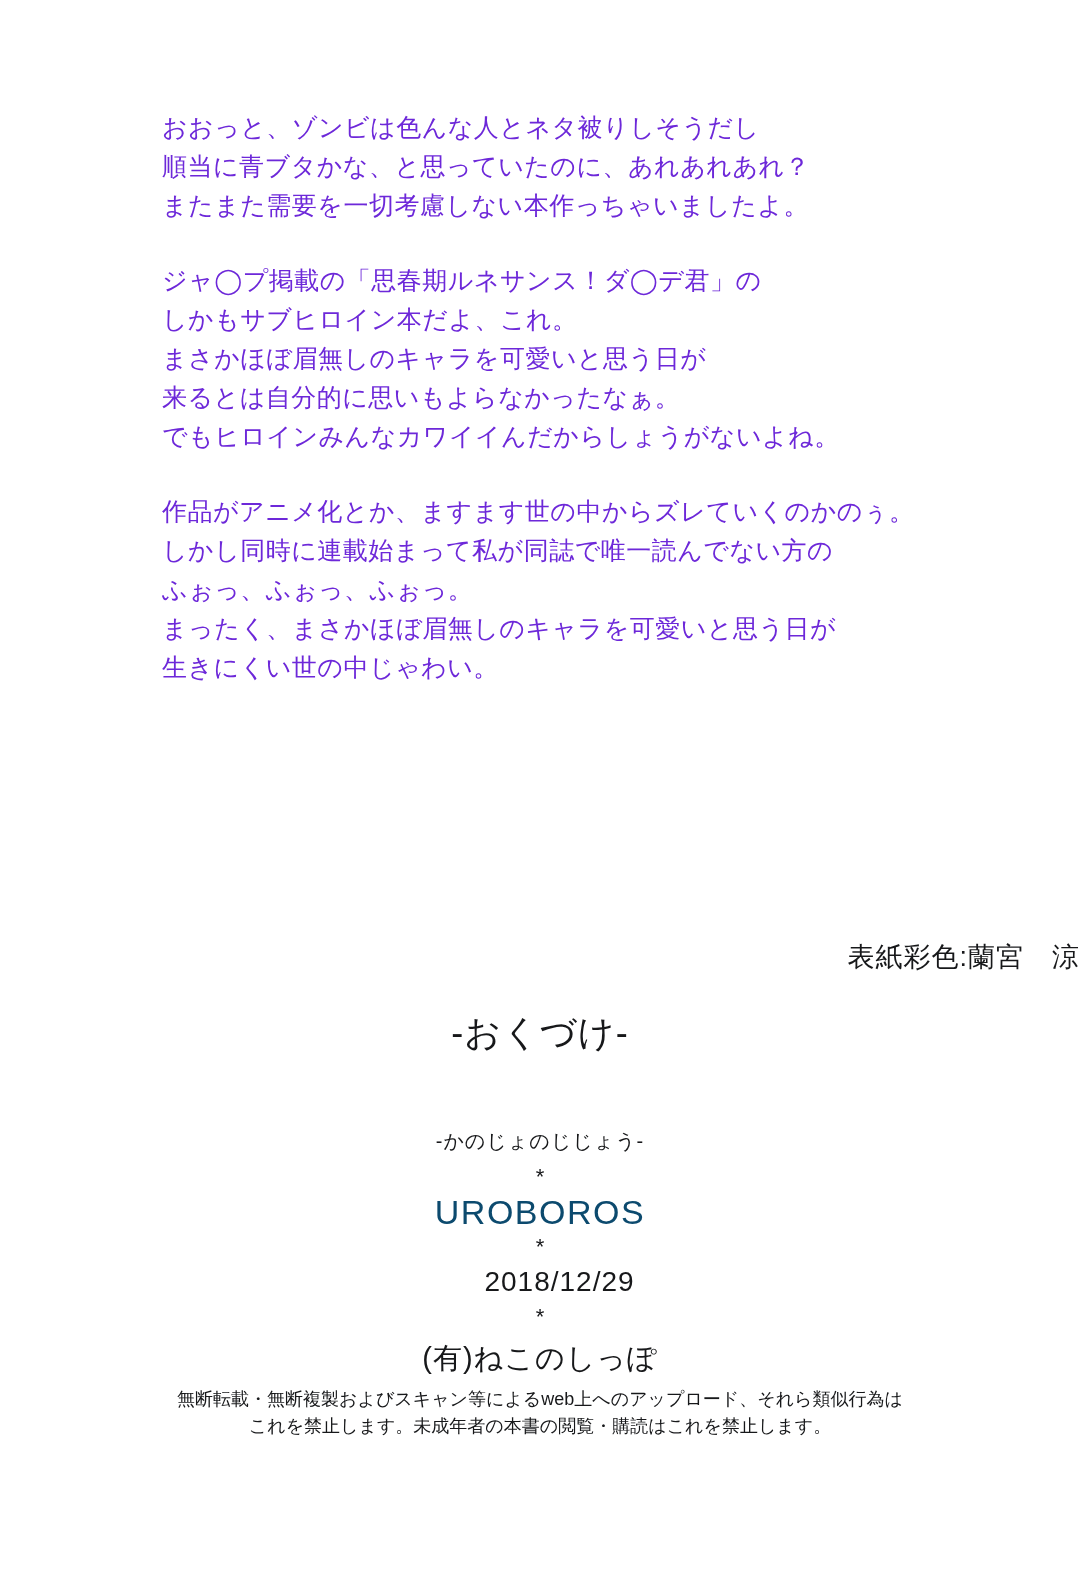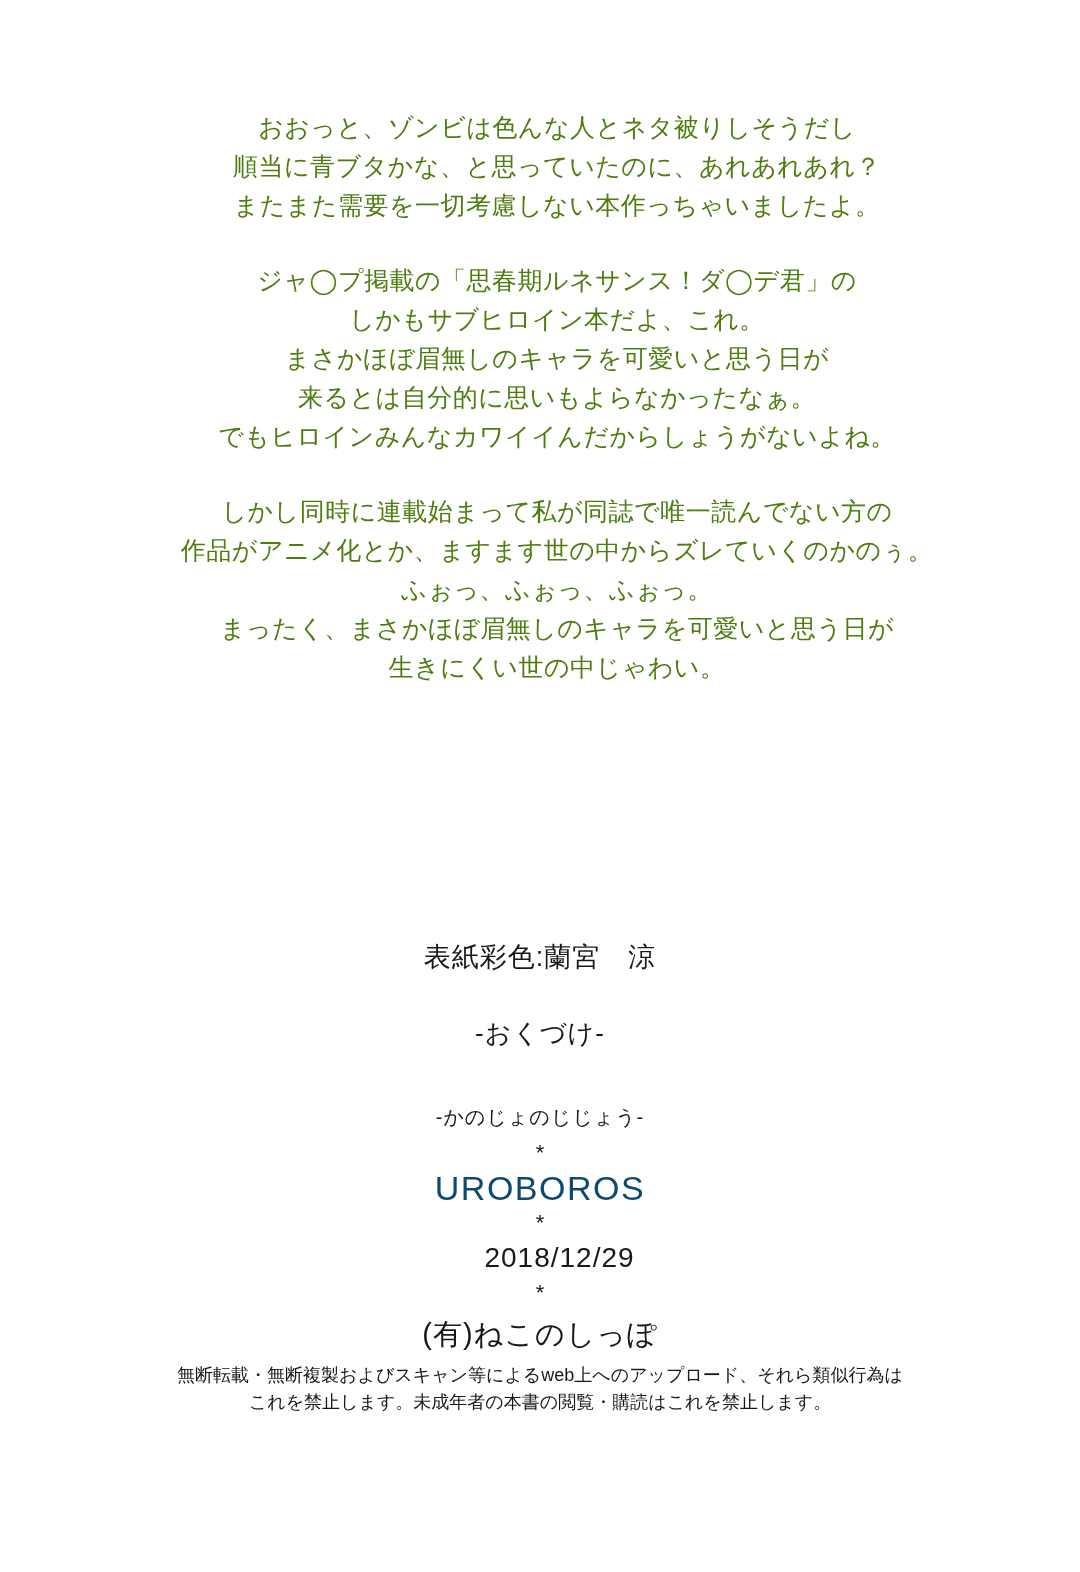--- a/index.html
+++ b/index.html
@@ -32,44 +32,44 @@
     margin: 0 0 36px 0;
   }
   .para:last-child {
     margin-bottom: 0;
   }
   .line {
     font-size: 25px;
     line-height: 39px;
     letter-spacing: 0.5px;
     white-space: pre;
-    color: #4d7c0f;
-    text-align: center;
+    color: #6d28d9;
   }
 
   
   .colophon {
     position: absolute;
     left: 0;
     top: 940px;
     width: 1080px;
     text-align: center;
   }
   .credit {
     font-size: 27px;
     line-height: 34px;
     letter-spacing: 1px;
     margin-bottom: 42px;
     color: #17181a;
+    text-align: right;
   }
   .okuzuke {
-    font-size: 26px;
+    font-size: 36px;
     line-height: 34px;
     letter-spacing: 1px;
-    margin-bottom: 48px;
+    margin-bottom: 72px;
     color: #17181a;
   }
   .title-main {
     font-size: 30px;
     line-height: 38px;
     letter-spacing: 1px;
     color: #17181a;
   }
   .title-sub {
     font-size: 20px;
@@ -132,22 +132,22 @@
 
     <div class="para">
       <div class="line">ジャ◯プ掲載の「思春期ルネサンス！ダ◯デ君」の</div>
       <div class="line">しかもサブヒロイン本だよ、これ。</div>
       <div class="line">まさかほぼ眉無しのキャラを可愛いと思う日が</div>
       <div class="line">来るとは自分的に思いもよらなかったなぁ。</div>
       <div class="line">でもヒロインみんなカワイイんだからしょうがないよね。</div>
     </div>
 
     <div class="para">
+      <div class="line">作品がアニメ化とか、ますます世の中からズレていくのかのぅ。</div>
       <div class="line">しかし同時に連載始まって私が同誌で唯一読んでない方の</div>
-      <div class="line">作品がアニメ化とか、ますます世の中からズレていくのかのぅ。</div>
       <div class="line">ふぉっ、ふぉっ、ふぉっ。</div>
       <div class="line">まったく、まさかほぼ眉無しのキャラを可愛いと思う日が</div>
       <div class="line">生きにくい世の中じゃわい。</div>
     </div>
 
   </div>
 
   <div class="colophon">
 
     <div class="credit">表紙彩色:蘭宮　涼</div>

